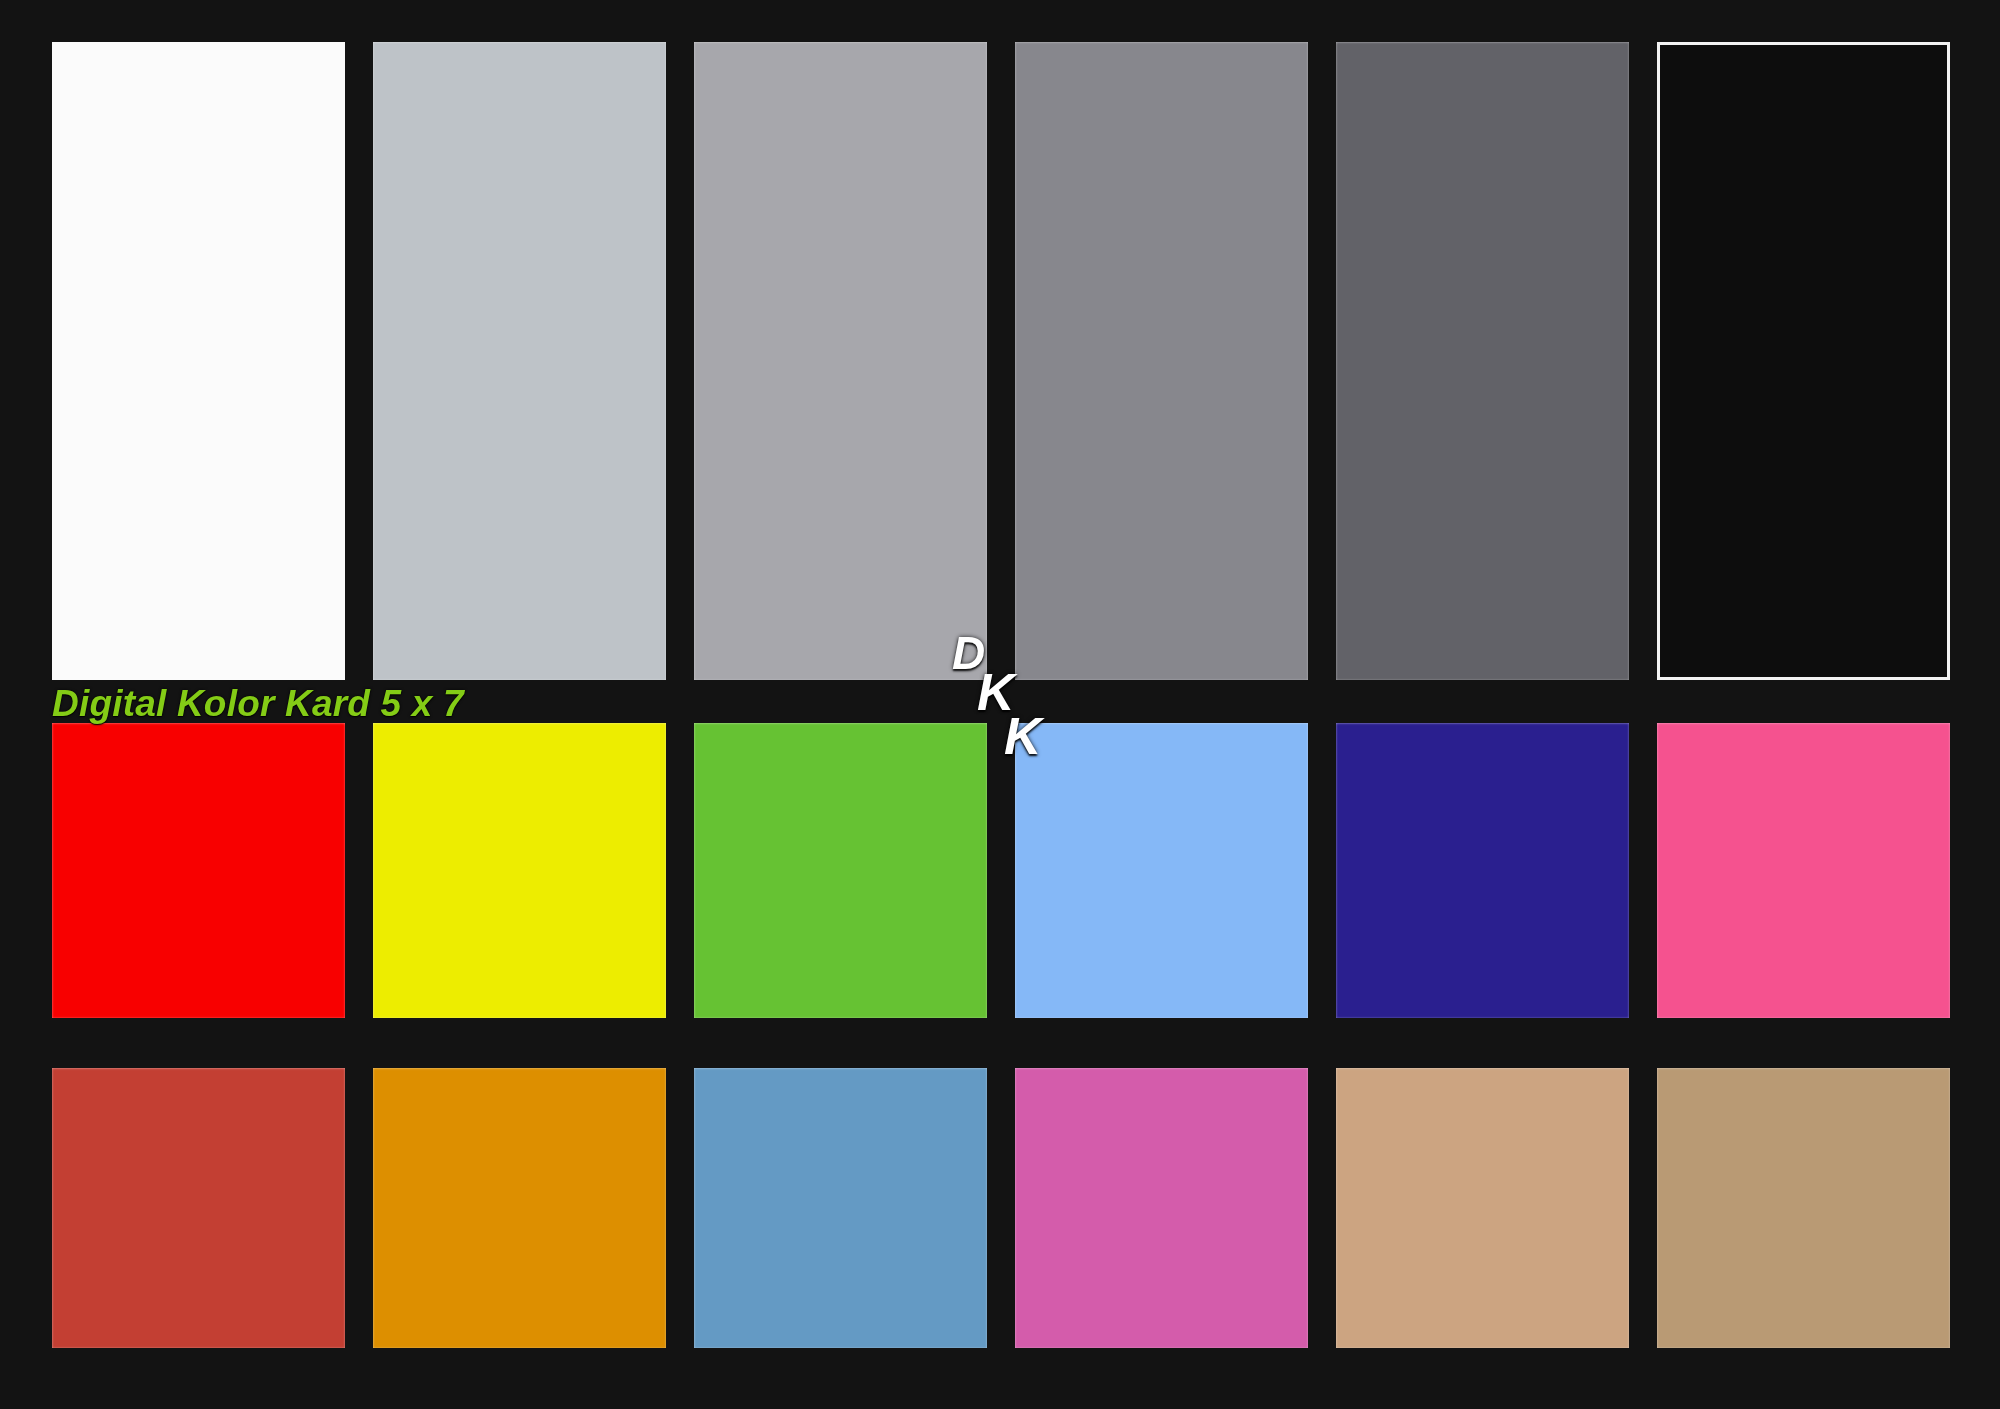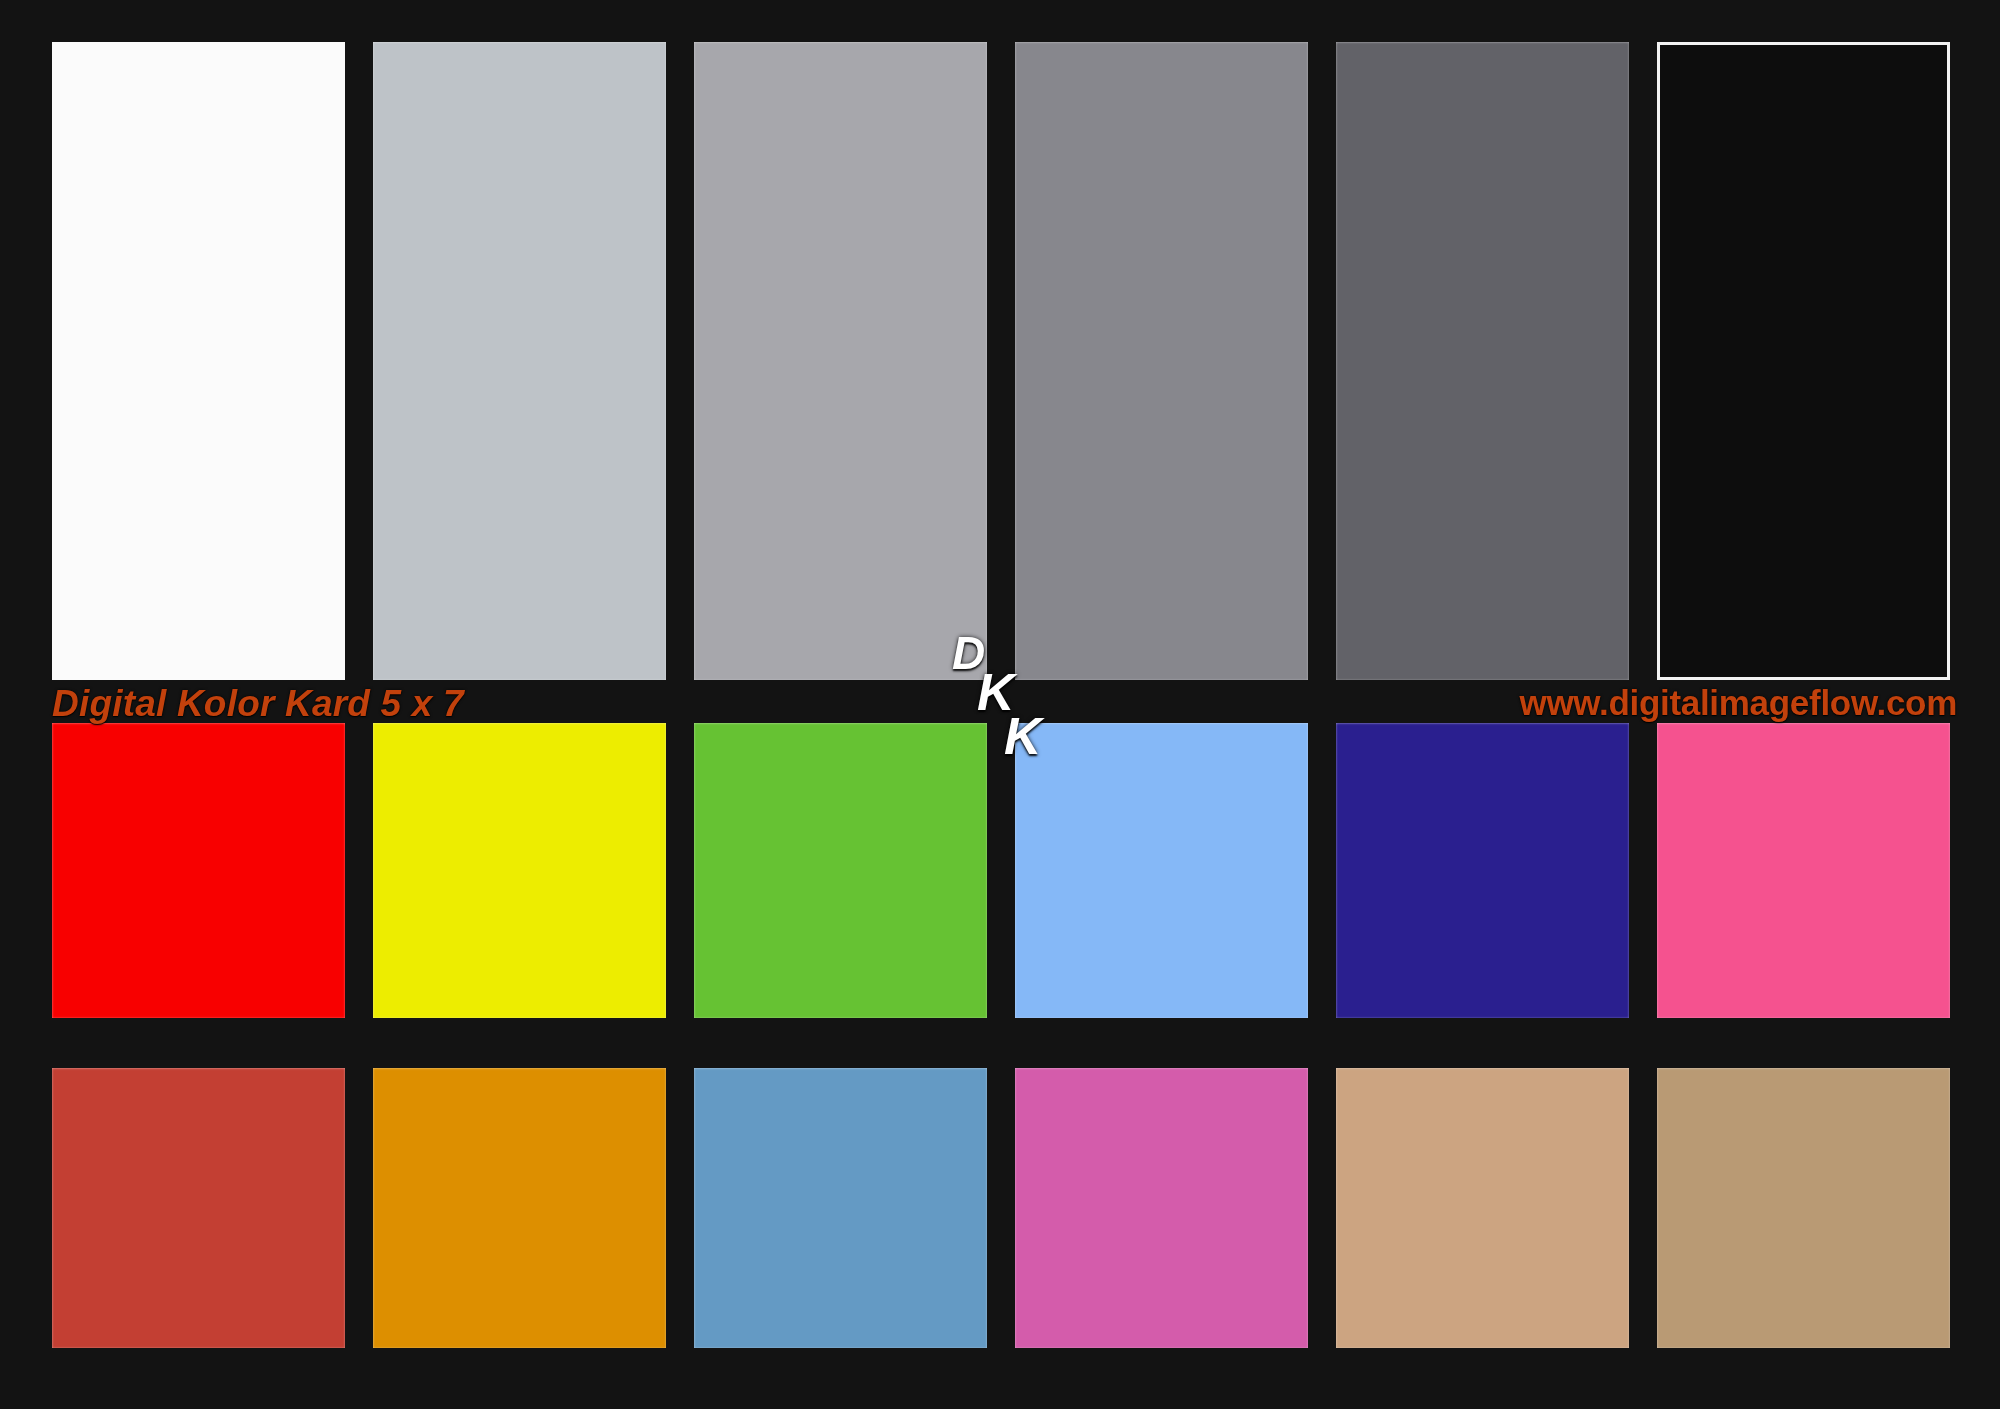--- a/index.html
+++ b/index.html
@@ -32,21 +32,21 @@
                 inset 0 -1px 2px rgba(255,255,255,0.08);
   }
   .patch.outlined {
     border: 3px solid #f2f2f2;
   }
   .patch.outlined::after {
     box-shadow: none;
   }
   .label {
     position: absolute;
-    color: #c2410c;
+    color: #84cc16;
     white-space: nowrap;
     text-shadow: 0 0 3px rgba(0,0,0,0.85), 0 1px 1px rgba(0,0,0,0.9);
   }
   #title-label {
     left: 52px;
     top: 683px;
     font-size: 37px;
     font-weight: bold;
     font-style: italic;
     letter-spacing: 0.2px;
@@ -99,21 +99,20 @@
       <div class="patch" title="Brick Red #c33f33" style="left: 52px; top: 1068px; width: 293px; height: 280px; background: rgb(195, 63, 51);"></div>
       <div class="patch" title="Orange #dd8f00" style="left: 373px; top: 1068px; width: 293px; height: 280px; background: rgb(221, 143, 0);"></div>
       <div class="patch" title="Steel Blue #649ac4" style="left: 694px; top: 1068px; width: 293px; height: 280px; background: rgb(100, 154, 196);"></div>
       <div class="patch" title="Magenta #d45cab" style="left: 1015px; top: 1068px; width: 293px; height: 280px; background: rgb(212, 92, 171);"></div>
       <div class="patch" title="Light Skin Tan #cca481" style="left: 1336px; top: 1068px; width: 293px; height: 280px; background: rgb(204, 164, 129);"></div>
       <div class="patch" title="Dark Skin Tan #b99a74" style="left: 1657px; top: 1068px; width: 293px; height: 280px; background: rgb(185, 154, 116);"></div>
     </div>
 
   <div class="label" id="title-label">Digital Kolor Kard 5 x 7</div>
 
-  <div class="label" id="url-label">www.digitalimageflow.com</div>
 
   <div id="logo">
     <span class="l1">D</span>
     <span class="l2">K</span>
     <span class="l3">K</span>
   </div>
 
 </div>
 
 </body></html>

